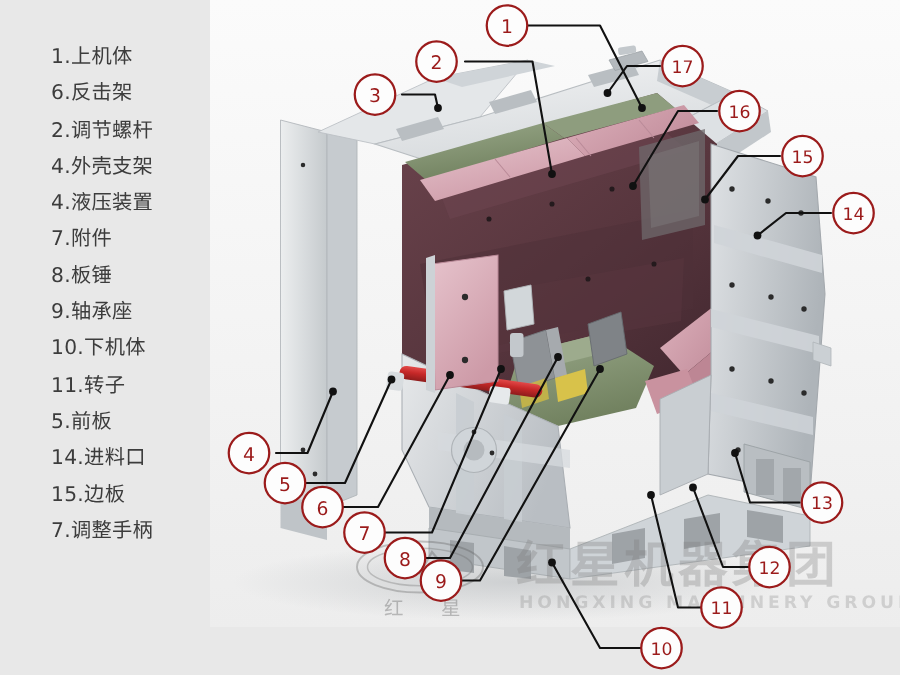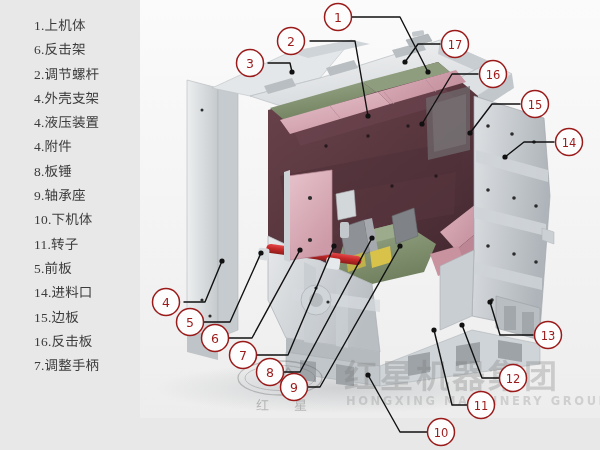--- a/index.html
+++ b/index.html
@@ -7,24 +7,23 @@
   body{
     width:600px;height:450px;overflow:hidden;
     background:#e8e8e8;
     font-family:"DejaVu Sans","Liberation Sans",sans-serif;
     position:relative;
   }
   #stage{position:absolute;left:0;top:0;width:600px;height:450px;overflow:hidden;background:#e8e8e8;}
 
   
   #legend{
-    position:absolute;left:0;top:0;width:150px;height:367px;
+    position:absolute;left:0;top:12px;width:150px;height:367px;
     box-sizing:border-box;padding:14px 0 0 34px;
     z-index:40;
-    font-family:Liberation Serif, serif;
   }
   .legend-item{
     font-size:13.5px;line-height:24.3px;color:#3c3c3c;
     letter-spacing:.2px;white-space:nowrap;
   }
 
   
   #art{position:absolute;left:140px;top:0;width:460px;height:450px;}
   #art svg{display:block;}
 
@@ -51,29 +50,28 @@
 <body>
 
 <div id="stage">
 
   <div id="legend">
     <div class="legend-item">1.上机体</div>
     <div class="legend-item">6.反击架</div>
     <div class="legend-item">2.调节螺杆</div>
     <div class="legend-item">4.外壳支架</div>
     <div class="legend-item">4.液压装置</div>
-    <div class="legend-item">4.附件</div>
+    <div class="legend-item">7.附件</div>
     <div class="legend-item">8.板锤</div>
     <div class="legend-item">9.轴承座</div>
     <div class="legend-item">10.下机体</div>
     <div class="legend-item">11.转子</div>
     <div class="legend-item">5.前板</div>
     <div class="legend-item">14.进料口</div>
     <div class="legend-item">15.边板</div>
-    <div class="legend-item">16.反击板</div>
     <div class="legend-item">7.调整手柄</div>
   </div>
 
   <div id="art">
     <svg width="460" height="450" viewBox="0 0 460 450" xmlns="http://www.w3.org/2000/svg">
       <defs>
         <linearGradient id="gBodyTop" x1="0" y1="0" x2="0.3" y2="1">
           <stop offset="0" stop-color="#f2f3f4"></stop>
             <stop offset="1" stop-color="#d3d7da"></stop>
         </linearGradient>

